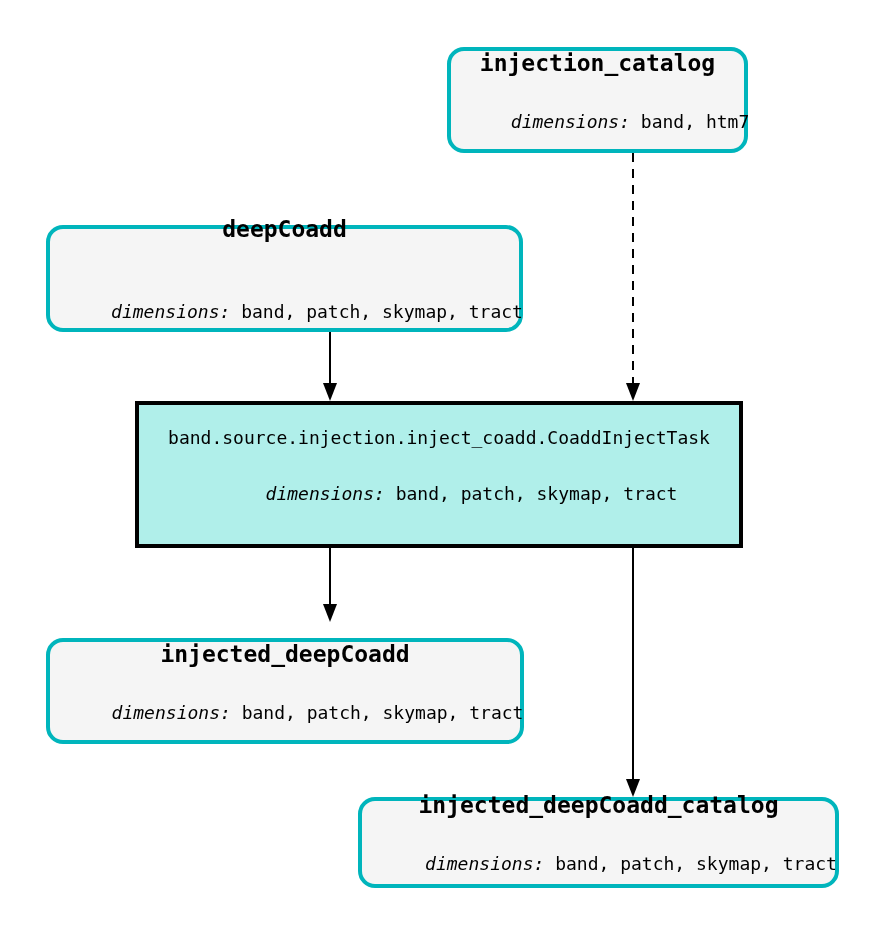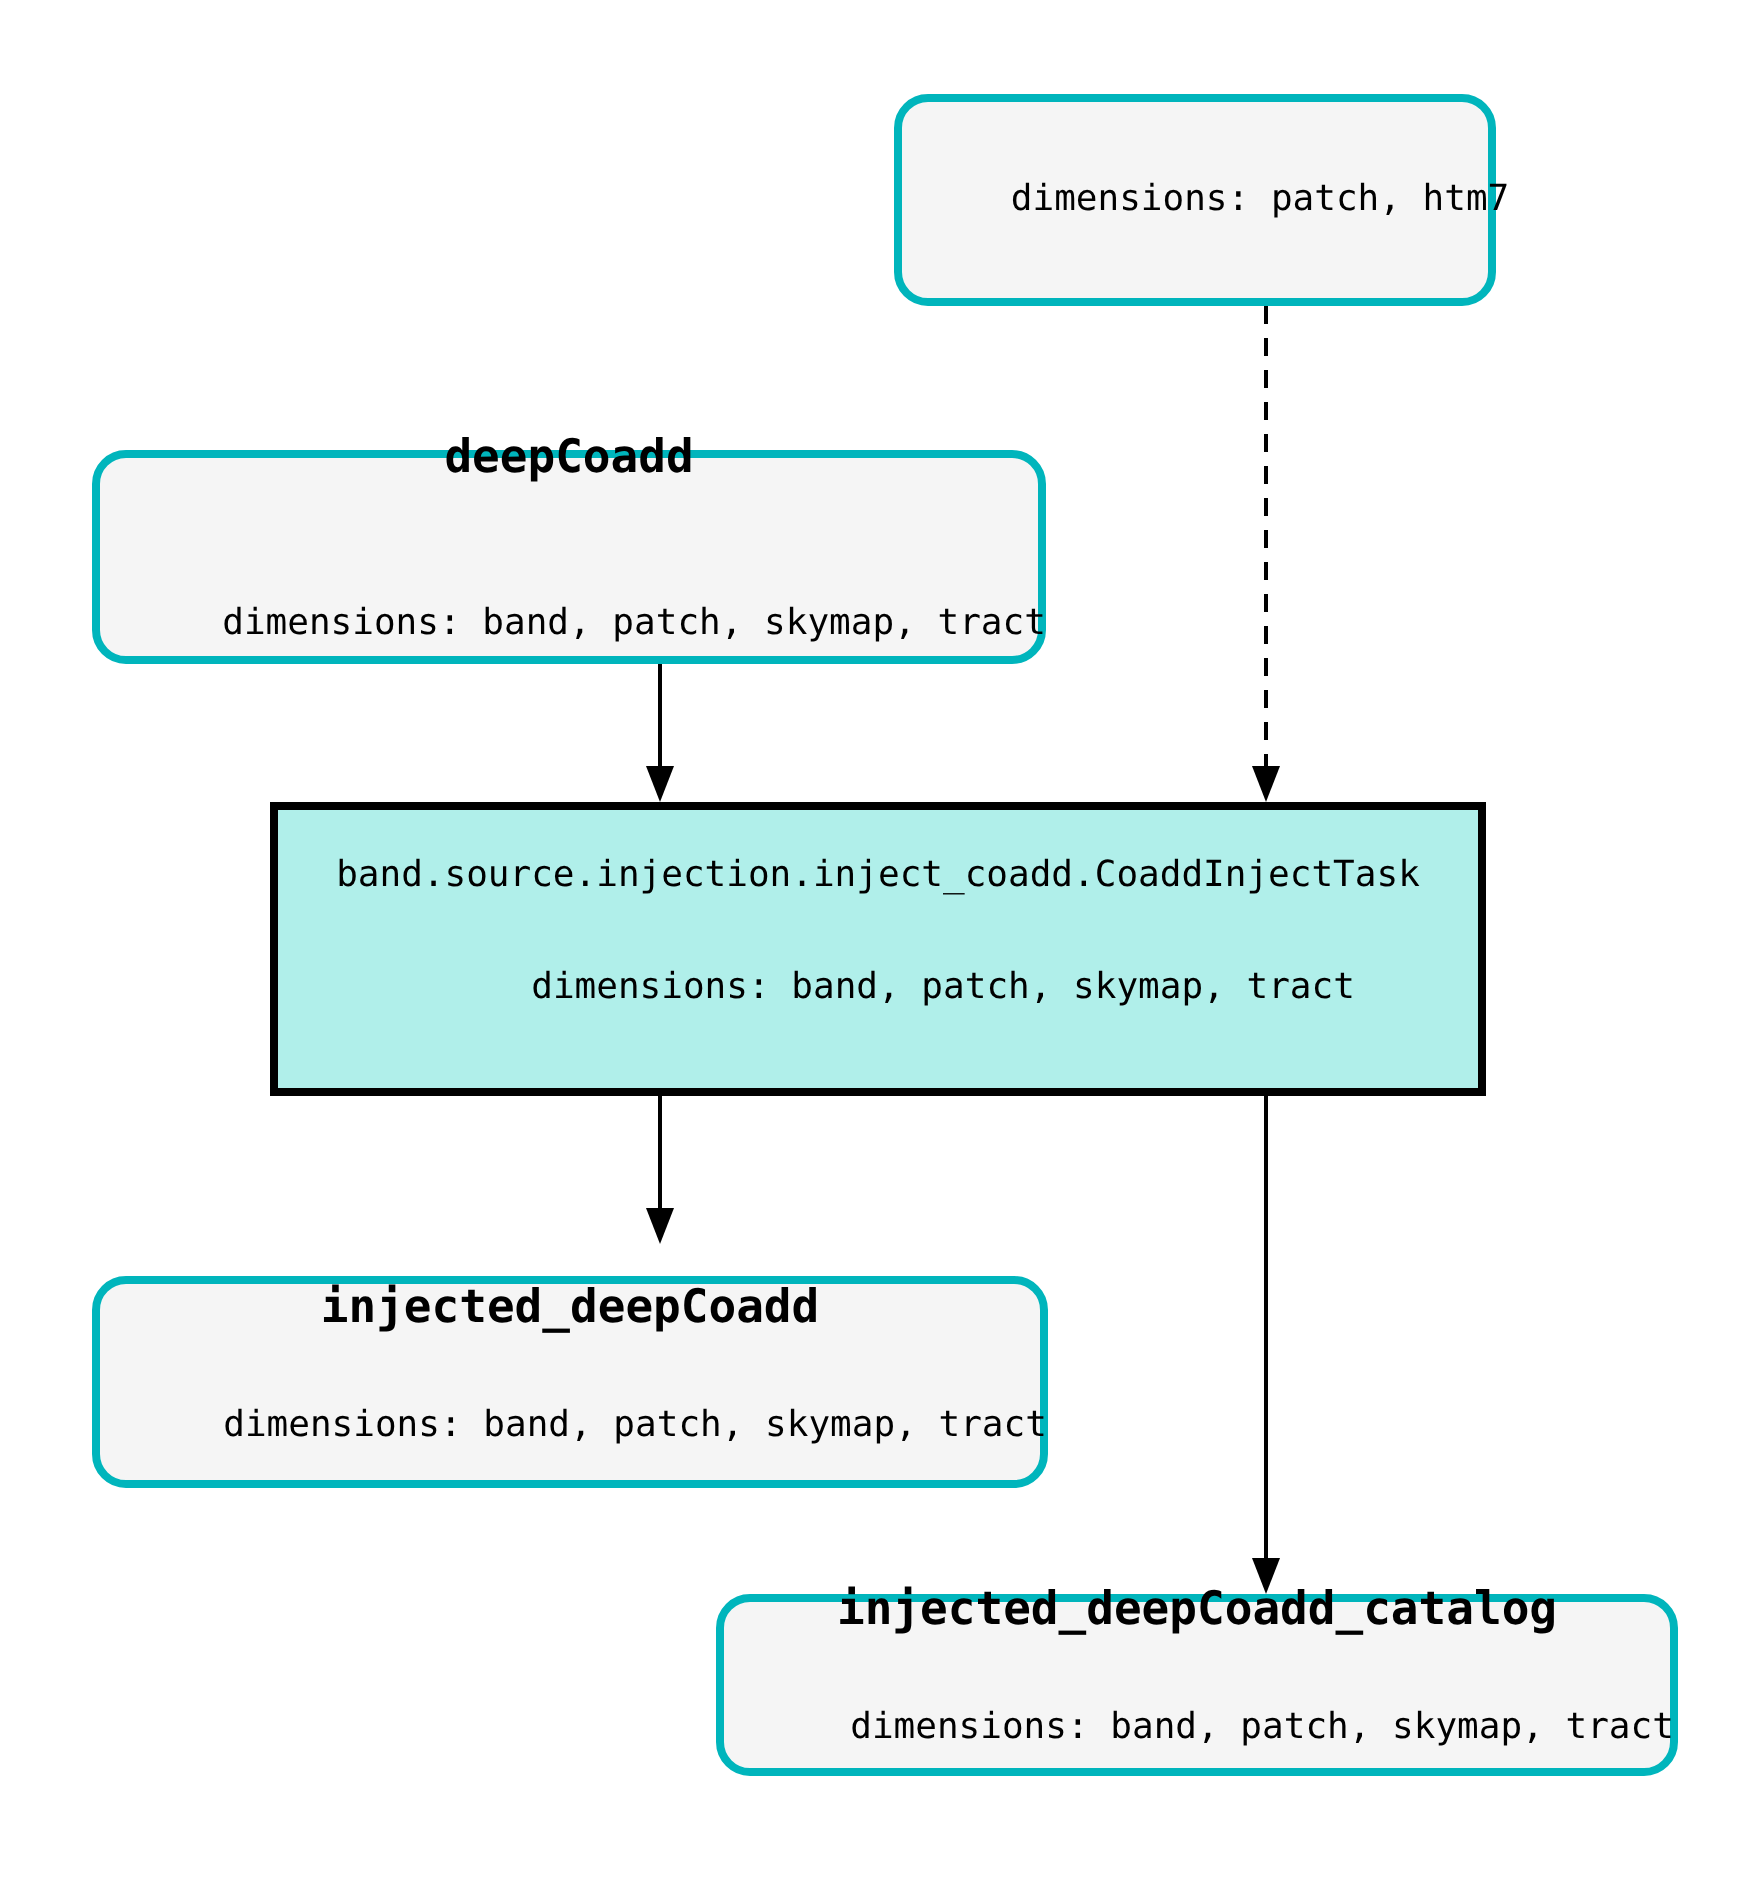--- a/index.html
+++ b/index.html
@@ -41,20 +41,21 @@
     font-size: 23px;
     line-height: 23px;
     white-space: pre;
   }
   .node-line {
     font-size: 18px;
     line-height: 18px;
     white-space: pre;
   }
   .dim-label {
+    font-style: italic;
   }
   .dim-value {
     margin-left: 1ch;
   }
   .edge {
     position: absolute;
     width: 16px;
   }
   .edge-line {
     position: absolute;
@@ -78,22 +79,23 @@
     border-right: 7px solid transparent;
     border-top: 18px solid #000000;
   }
 </style>
 </head>
 <body>
 
 <div class="canvas">
 
   <div class="node dataset-node" style="left:447px; top:47px; width:301px; height:106px;">
+    <div class="node-title">injection_catalog</div>
     <div class="node-line">
-      <span class="dim-label">dimensions:</span><span class="dim-value">patch, htm7</span>
+      <span class="dim-label">dimensions:</span><span class="dim-value">band, htm7</span>
     </div>
   </div>
 
   <div class="node dataset-node" style="left:46px; top:225px; width:477px; height:107px;gap:44px;">
     <div class="node-title">deepCoadd</div>
     <div class="node-line">
       <span class="dim-label">dimensions:</span><span class="dim-value">band, patch, skymap, tract</span>
     </div>
   </div>
 

